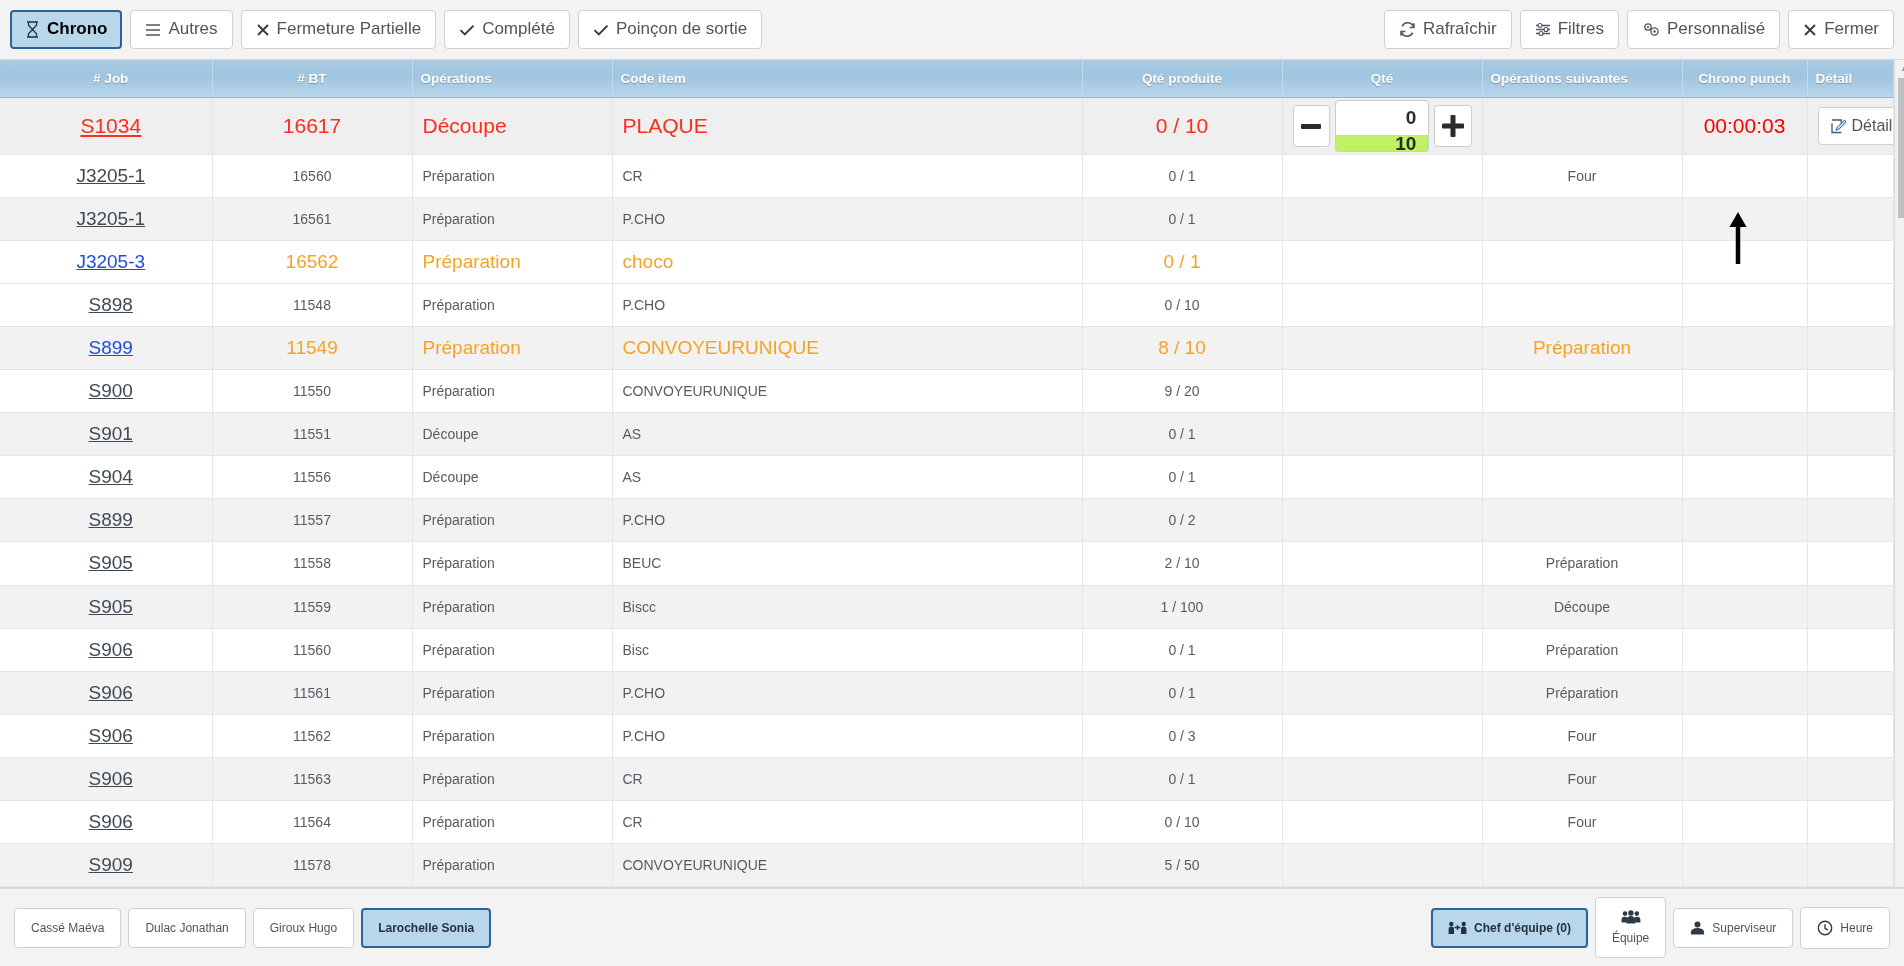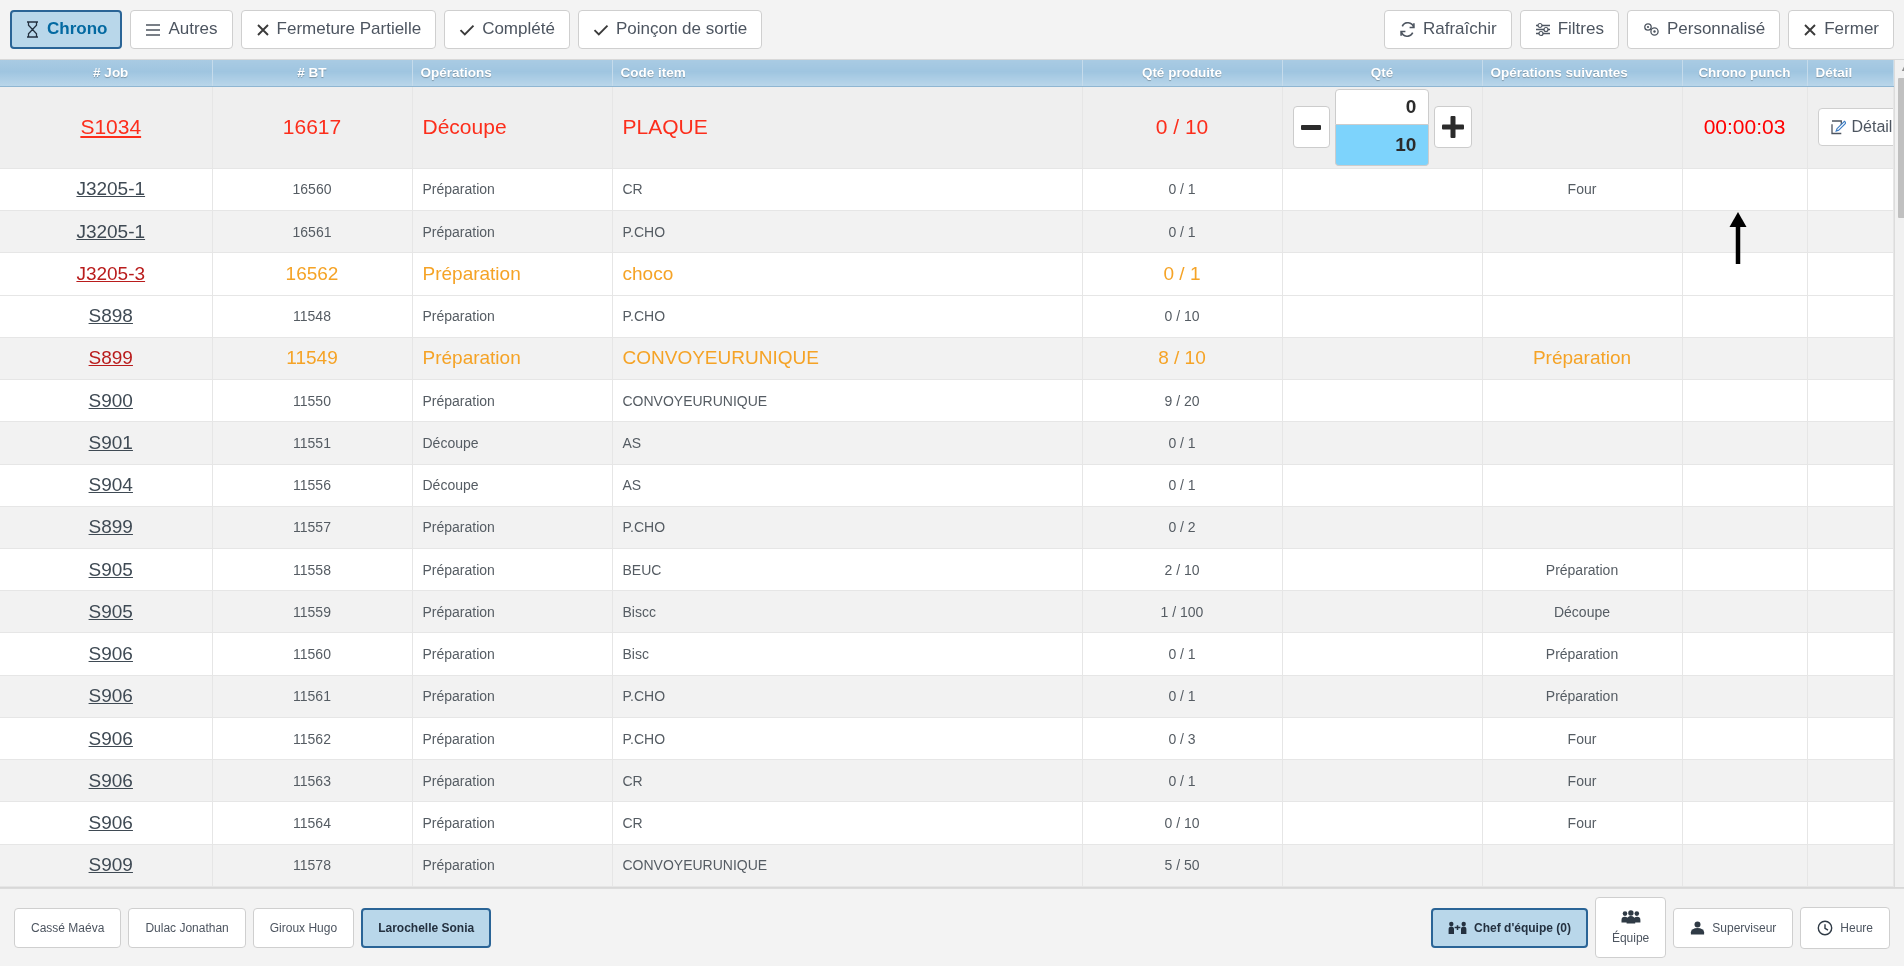--- a/index.html
+++ b/index.html
@@ -40,21 +40,21 @@
     gap: 7px;
     white-space: nowrap;
     line-height: 1.1;
     cursor: pointer;
   }
   .btn .ico { display: inline-flex; align-items: center; justify-content: center; }
   .btn.active {
     background: #b9d7ea;
     border: 2px solid #2a6496;
     font-weight: bold;
-    color: #0369a1;
+    color: #000000;
     padding: 8px 13px;
   }
 
   
   .grid-wrap {
     flex: 1 1 auto;
     display: flex;
     flex-direction: column;
     overflow: hidden;
     background: #fff;
@@ -74,21 +74,21 @@
   }
   table.grid thead th {
     height: 26px;
     background: linear-gradient(to bottom, #a9cbe3 0%, #9fc5e0 45%, #b9d6ea 100%);
     color: #ffffff;
     font-size: 13.5px;
     font-weight: bold;
     text-shadow: 0 1px 1px rgba(0,0,0,.28);
     border-right: 1px solid #c5dbeb;
     border-bottom: 1px solid #8fb6d2;
-    padding: 0 8px;
+    padding: 11px 8px;
     text-align: center;
     white-space: nowrap;
   }
   table.grid thead th.h-ops,
   table.grid thead th.h-code,
   table.grid thead th.h-next,
   table.grid thead th.h-detail { text-align: left; }
   table.grid thead th.h-spacer { border-right: none; }
 
   table.grid tbody td {
@@ -117,21 +117,21 @@
   
   tr.row-red td { background: #efefef !important; color: #fc2e1c; height: 74px; }
   tr.row-red td.c-job a.joblink { color: #fc2e1c; font-size: 21px; }
   tr.row-red td.c-bt,
   tr.row-red td.c-ops,
   tr.row-red td.c-code,
   tr.row-red td.c-prod { font-size: 21px; color: #fc2e1c; }
   tr.row-red td.c-chrono { font-size: 21px; color: #ff0000; }
 
   tr.row-orange td { color: #f5a326; height: 48px; }
-  tr.row-orange td.c-job a.joblink { color: #b91c1c; font-size: 19px; }
+  tr.row-orange td.c-job a.joblink { color: #1d4ed8; font-size: 19px; }
   tr.row-orange td.c-bt,
   tr.row-orange td.c-ops,
   tr.row-orange td.c-code,
   tr.row-orange td.c-prod,
   tr.row-orange td.c-next { font-size: 19px; color: #f5a326; }
 
   
   .stepper { display: flex; align-items: center; justify-content: center; gap: 5px; }
   .step-btn {
     width: 42px; height: 42px;
@@ -146,21 +146,21 @@
   }
   .qty-stack { display: flex; flex-direction: column; width: 108px; }
   .qty-val {
     height: 36px; background: #ffffff;
     border: 1px solid #cccccc; border-radius: 4px 4px 0 0;
     text-align: right; padding: 0 12px;
     font-size: 19px; font-weight: bold; color: #2b2b2b;
     display: flex; align-items: center; justify-content: flex-end;
   }
   .qty-tot {
-    height: 41px; background: #7dd3fc;
+    height: 16px; background: #bef264;
     border: 1px solid #cccccc; border-top: none; border-radius: 0 0 4px 4px;
     text-align: right; padding: 0 12px;
     font-size: 19px; font-weight: bold; color: #2b2b2b;
     display: flex; align-items: center; justify-content: flex-end;
   }
 
   .detail-btn {
     background: #ffffff;
     border: 1px solid #cfcfcf;
     border-radius: 4px;

